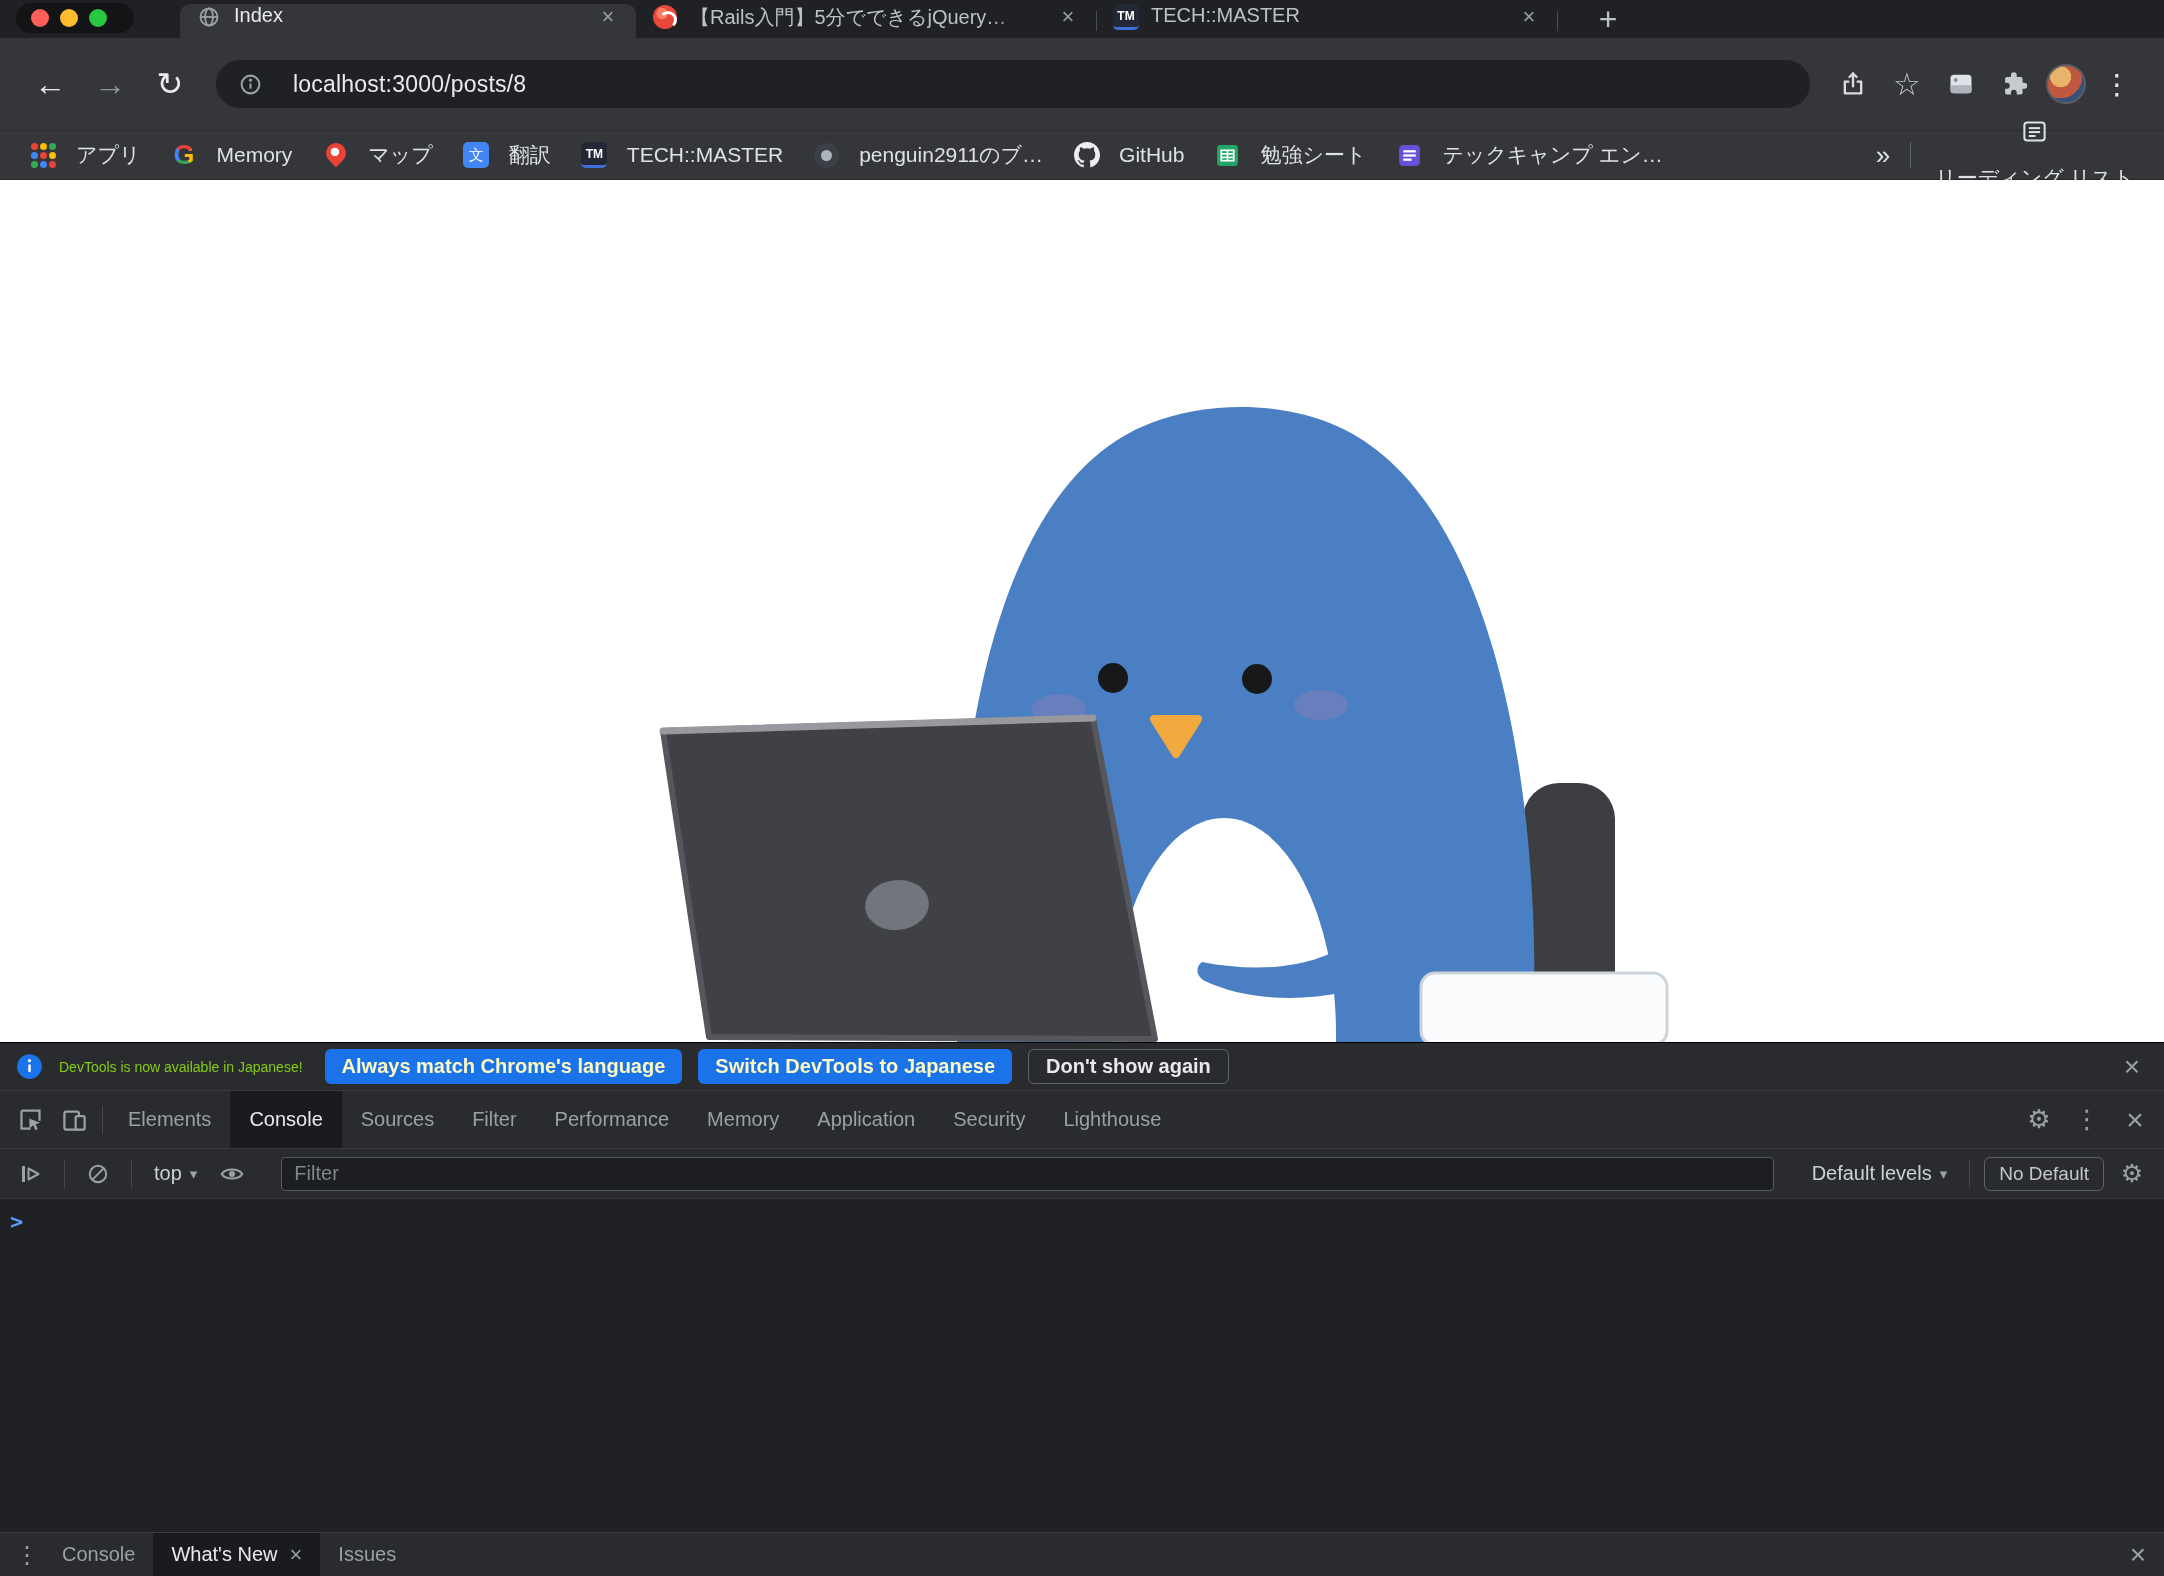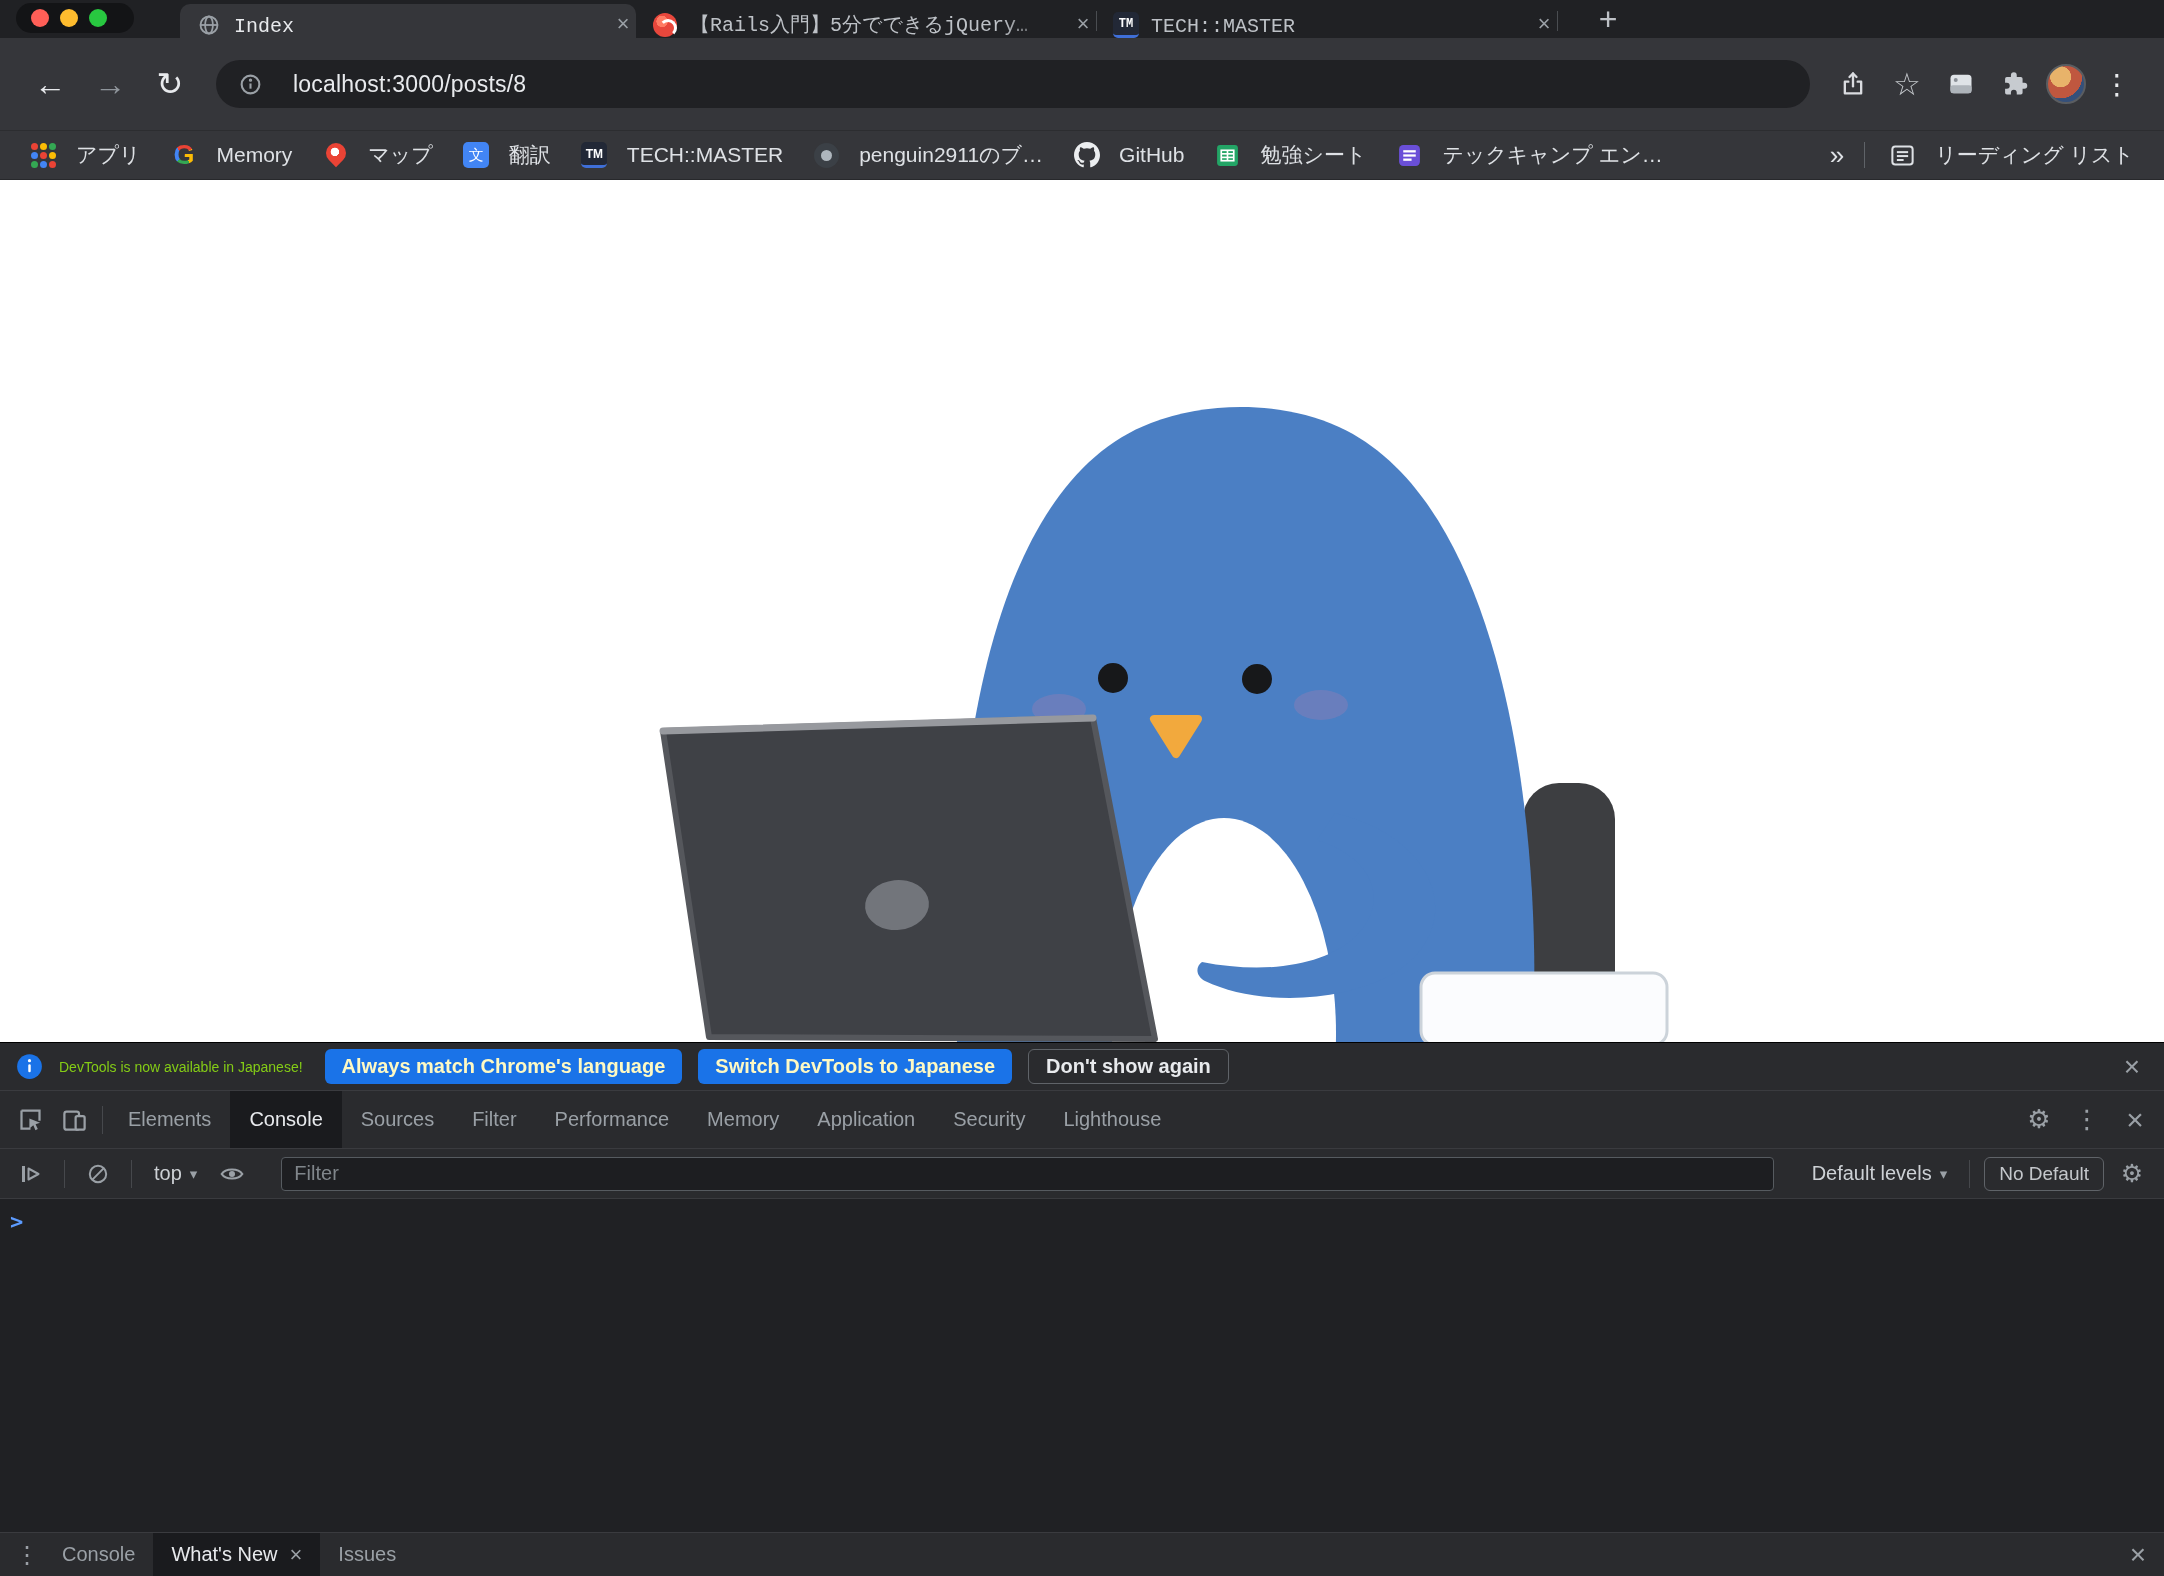--- a/index.html
+++ b/index.html
@@ -7,21 +7,21 @@
   body { font-family:"Liberation Sans","DejaVu Sans",sans-serif; background:#202124; -webkit-font-smoothing:antialiased; }
   .browser { display:flex; flex-direction:column; width:100%; height:100%; }
 
   
   .tabstrip { height:38px; background:#202124; display:flex; align-items:flex-end; padding-left:180px; position:relative; flex:none; }
   .traffic { position:absolute; left:16px; top:3px; height:30px; width:118px; background:#131416; border-radius:15px; display:flex; align-items:center; gap:11px; padding:0 15px; }
   .dot { width:18px; height:18px; border-radius:50%; display:inline-block; }
   .dot.red { background:var(--traffic-red,#ff5f57); }
   .dot.yellow { background:var(--traffic-yellow,#febc2e); }
   .dot.green { background:var(--traffic-green,#28c840); }
-  .tab { height:34px; display:flex; align-items:flex-end; gap:12px; padding:0 0 0 16px; width:460px; color:#bdc1c6;font-family:Liberation Mono, monospace; }
+  .tab { height:34px; display:flex; align-items:flex-start; gap:12px; padding:0 15px 0 16px; width:460px; color:#bdc1c6; }
   .tab.active { background:#35363a; border-radius:10px 10px 0 0; width:456px; color:#e8eaed; }
   .tab-title { flex:1; font-size:20px; white-space:nowrap; overflow:hidden;
     -webkit-mask-image:linear-gradient(90deg,#000 85%,transparent); mask-image:linear-gradient(90deg,#000 85%,transparent); }
   .tab-close { font-size:22px; color:#9aa0a6; width:26px; text-align:center; flex:none; cursor:default; }
   .tab-sep { width:1px; height:20px; background:#4a4d51; margin-bottom:7px; flex:none; }
   .new-tab { font-size:32px; color:#bdc1c6; width:44px; height:38px; display:flex; align-items:center; justify-content:center; margin-left:28px; }
   .favicon { width:26px; height:26px; flex:none; display:flex; align-items:center; justify-content:center; }
   .fav-red { width:24px; height:24px; border-radius:50%; background:radial-gradient(circle at 38% 35%, #ff7b63 0 26%, #e8473c 27%); position:relative; }
   .fav-red::after { content:""; position:absolute; left:6px; top:6px; width:12px; height:12px; border:3px solid #fff; border-left-color:transparent; border-bottom-color:transparent; border-radius:50%; }
   .fav-tm { width:26px; height:26px; border-radius:5px; background:#222836; color:#fff; font-size:12px; font-weight:bold; display:flex; align-items:center; justify-content:center; border-bottom:3px solid #3f6fd8; }
@@ -255,21 +255,21 @@
           <line x1="6" y1="12" x2="18" y2="12" stroke="#fff" stroke-width="2.2"></line>
           <line x1="6" y1="16" x2="14" y2="16" stroke="#fff" stroke-width="2.2"></line>
         </svg>
       </span>
       <span>テックキャンプ エン…</span>
     </div>
 
     <div class="bm-right">
       <span class="overflow-chev">»</span>
       <span class="vdiv"></span>
-      <div class="bm" style="margin-right:0;">
+      <div class="bm" style="margin-right:0;flex-direction:column;">
         <span class="bm-icon">
           <svg width="27" height="27" viewBox="0 0 24 24" fill="none" stroke="#dee1e5" stroke-width="1.8">
             <rect x="3" y="4" width="18" height="16" rx="2.5"></rect>
             <line x1="7" y1="9" x2="17" y2="9"></line>
               <line x1="7" y1="12.5" x2="17" y2="12.5"></line>
               <line x1="7" y1="16" x2="13" y2="16"></line>
           </svg>
         </span>
         <span>リーディング リスト</span>
       </div>

